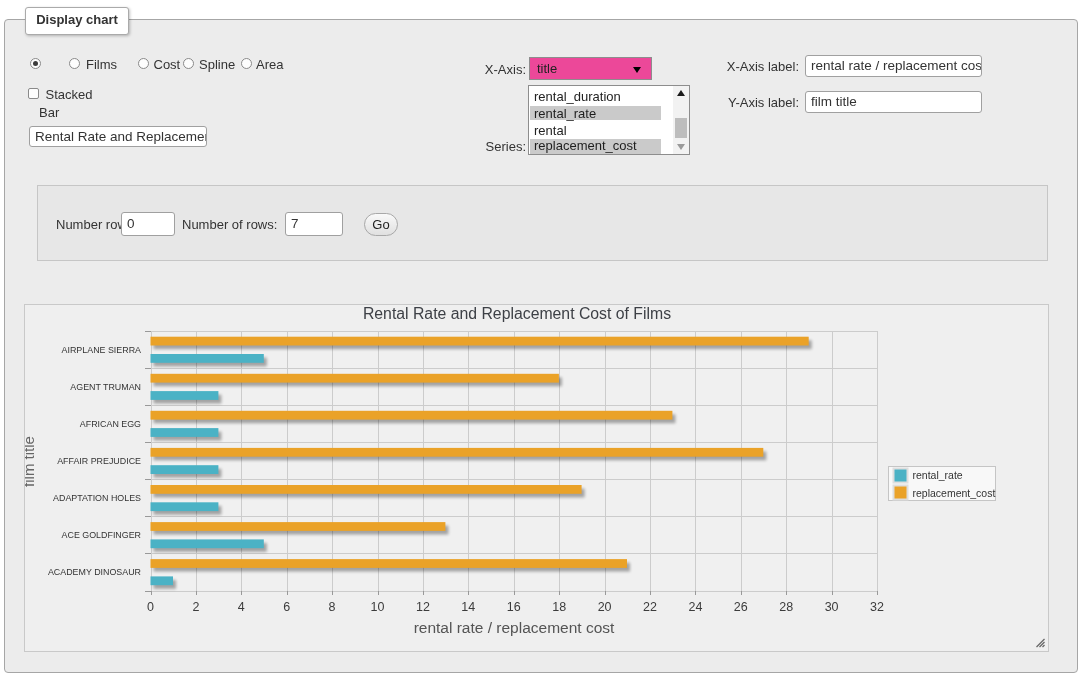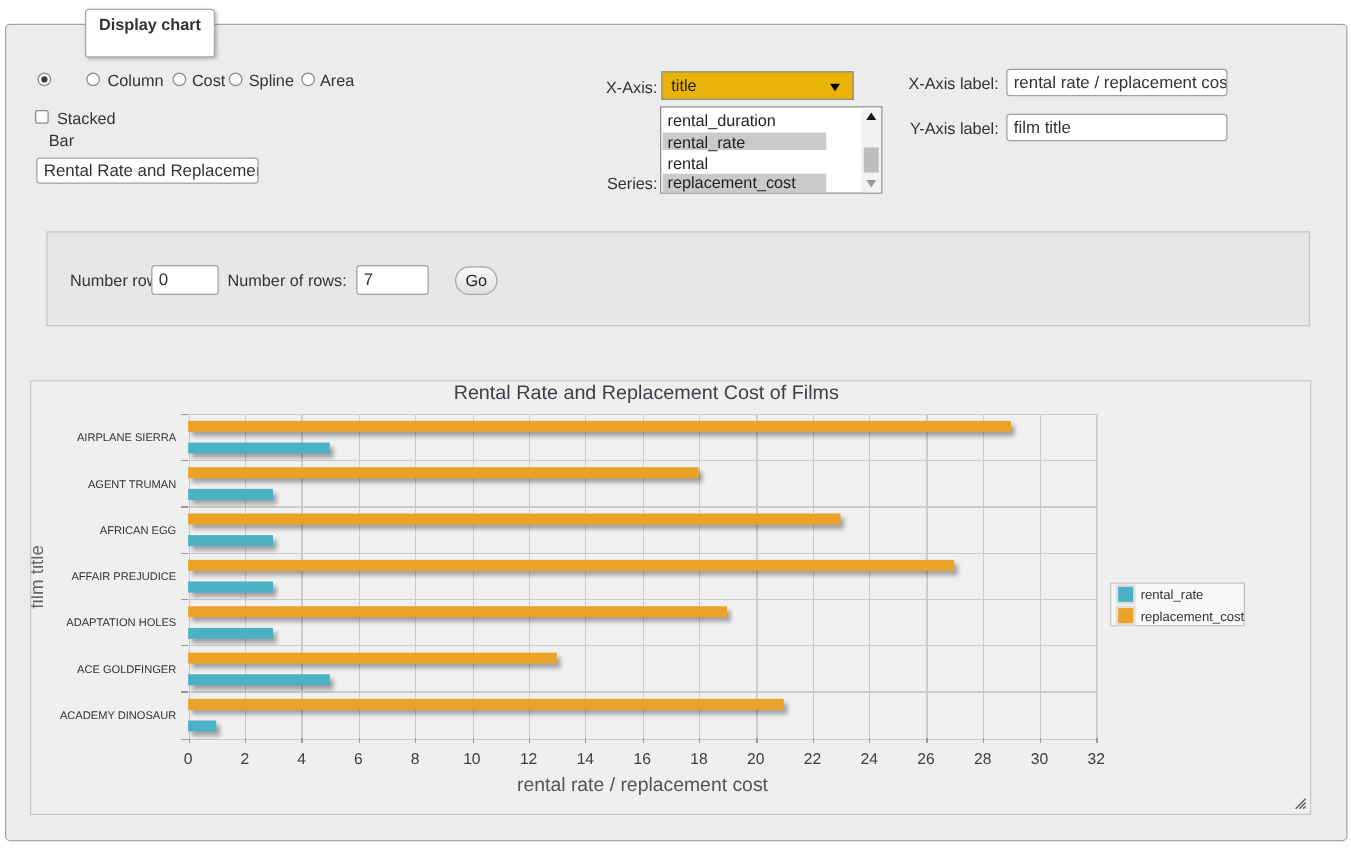--- a/index.html
+++ b/index.html
@@ -7,50 +7,50 @@
 .abs { position:absolute; }
 .lbl { position:absolute; font-size:13px; color:#333; white-space:nowrap; }
 .inp { position:absolute; background:#fff; border:1px solid #a0a0a0; border-radius:3px;
        font-size:13.5px; color:#333; line-height:19px; padding-left:5px; overflow:hidden; white-space:nowrap; }
 </style></head>
 <body>
 <div id="page">
 
   <div class="abs" style="left:4px; top:19px; width:1074px; height:654px; background:#ececec; border:1px solid #a6a6a6; border-radius:4px;"></div>
 
-  <div class="abs" style="left:25px; top:7px; width:104px; height:39px; background:#fff; border:1px solid #aaa; border-radius:3px; box-shadow:1px 1px 3px rgba(0,0,0,0.25); font-weight:bold; font-size:13px; color:#333; text-align:center; line-height:24px;margin-left:43px;">Display chart</div>
+  <div class="abs" style="left:25px; top:7px; width:104px; height:28px; background:#fff; border:1px solid #aaa; border-radius:3px; box-shadow:1px 1px 3px rgba(0,0,0,0.25); font-weight:bold; font-size:13px; color:#333; text-align:center; line-height:24px;">Display chart</div>
 
   <div class="abs radio" style="left:29.5px; top:57.5px;"></div>
     <div class="lbl" style="left:39px; top:57px;margin-top:48px;">Bar</div>
   <div class="abs radio off" style="left:69px; top:57.5px;"></div>
-    <div class="lbl" style="left:86px; top:57px;">Column</div>
+    <div class="lbl" style="left:86px; top:57px;">Films</div>
   <div class="abs radio off" style="left:138px; top:57.5px;"></div>
     <div class="lbl" style="left:153.5px; top:57px;">Cost</div>
   <div class="abs radio off" style="left:183px; top:57.5px;"></div>
     <div class="lbl" style="left:199px; top:57px;">Spline</div>
   <div class="abs radio off" style="left:240.5px; top:57.5px;"></div>
     <div class="lbl" style="left:256px; top:57px;">Area</div>
   <style>
     .radio { width:11px; height:11px; border:1px solid #8a8a8a; border-radius:50%; background:#fdfdfd; }
     .radio:not(.off)::after { content:""; position:absolute; left:2px; top:2px; width:5px; height:5px; border-radius:50%; background:#3c3c3c; }
   </style>
 
   <div class="abs" style="left:28px; top:87.5px; width:11px; height:11px; border:1px solid #8a8a8a; border-radius:2px; background:#fdfdfd;"></div>
   <div class="lbl" style="left:45.5px; top:87px;">Stacked</div>
 
   <div class="inp" style="left:29px; top:126px; width:178px; height:21px;">Rental Rate and Replacement Cost of Films</div>
 
   <div class="lbl" style="right:555px; top:62px;">X-Axis:</div>
-  <div class="abs" style="left:529px; top:57px; width:154px; height:23px; background:#eab308; border:1px solid #8d8d8d;">
+  <div class="abs" style="left:529px; top:57px; width:123px; height:23px; background:#ec4899; border:1px solid #8d8d8d;">
     <div style="position:absolute; left:7px; top:3px; font-size:13px; color:#222;">title</div>
     <div style="position:absolute; right:10px; top:9px; width:0; height:0; border-left:4.5px solid transparent; border-right:4.5px solid transparent; border-top:6px solid #000;"></div>
   </div>
 
   <div class="lbl" style="right:555px; top:139px;">Series:</div>
-  <div class="abs" style="left:528px; top:85px; width:178px; height:70px; background:#fff; border:1px solid #8d8d8d; overflow:hidden;">
+  <div class="abs" style="left:528px; top:85px; width:162px; height:70px; background:#fff; border:1px solid #8d8d8d; overflow:hidden;">
     <div style="position:absolute; left:5px; top:3px; font-size:13px; color:#222;">rental_duration</div>
     <div style="position:absolute; left:1px; top:19.5px; width:131px; height:14.5px; background:#cacaca;"></div>
     <div style="position:absolute; left:5px; top:20px; font-size:13px; color:#1e1e1e;">rental_rate</div>
     <div style="position:absolute; left:5px; top:37px; font-size:13px; color:#222;">rental</div>
     <div style="position:absolute; left:1px; top:53px; width:131px; height:15px; background:#cacaca;"></div>
     <div style="position:absolute; left:5px; top:53px; font-size:13px; line-height:14px; color:#1e1e1e;">replacement_cost</div>
 
     <div style="position:absolute; right:0; top:0; width:16px; height:68px; background:#f2f2f2;">
       <div style="position:absolute; left:3.5px; top:4px; width:0; height:0; border-left:4.5px solid transparent; border-right:4.5px solid transparent; border-bottom:6px solid #1a1a1a;"></div>
       <div style="position:absolute; left:1.5px; top:32px; width:12px; height:20px; background:#bdbdbd;"></div>

